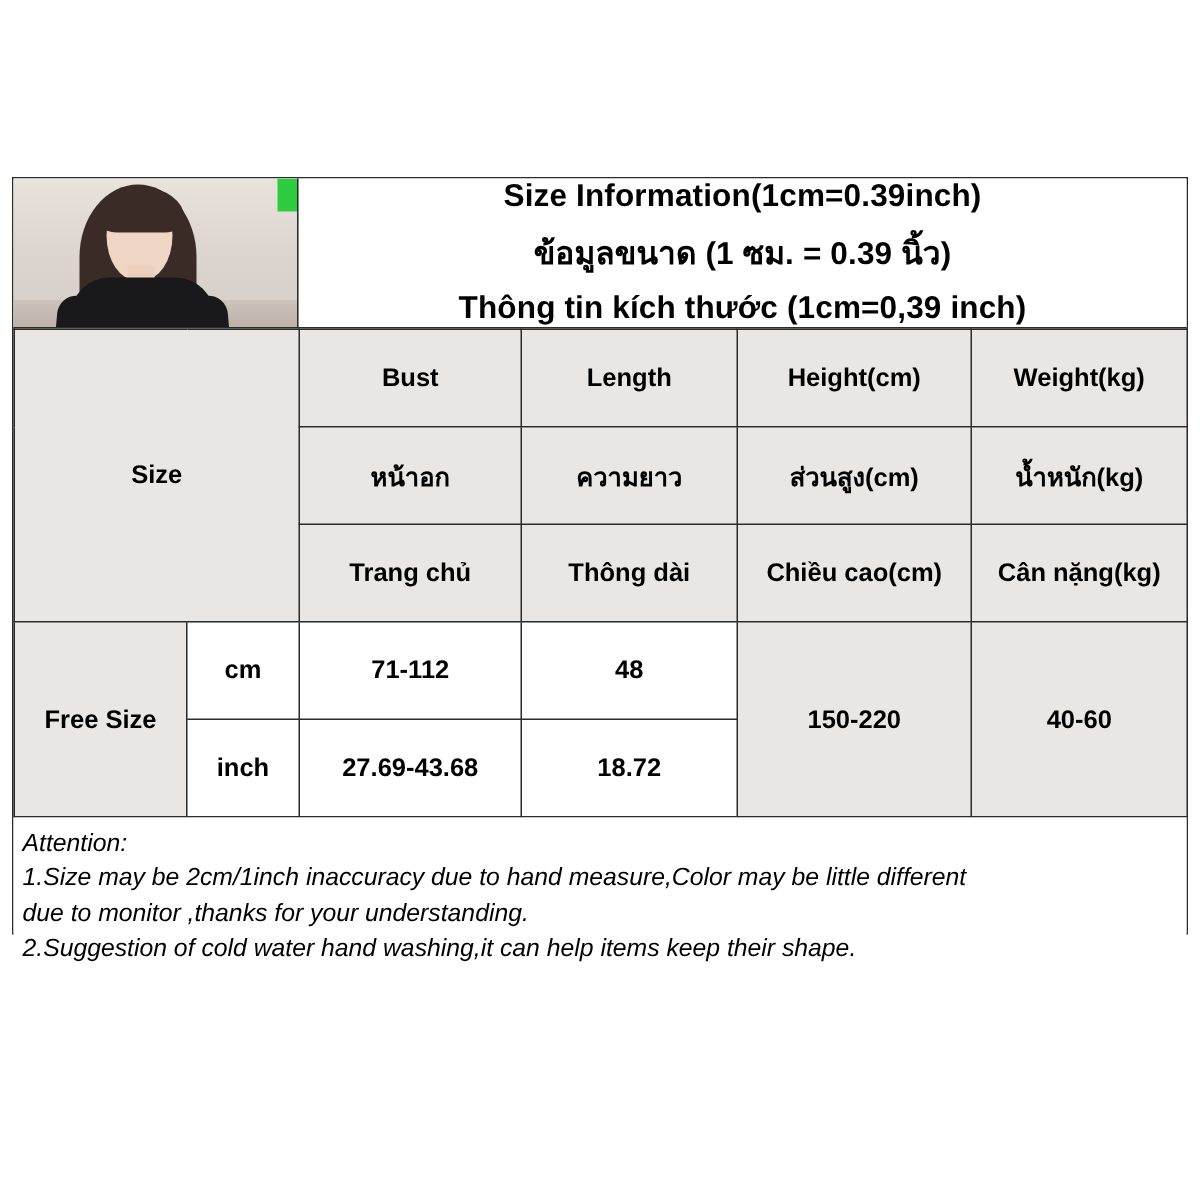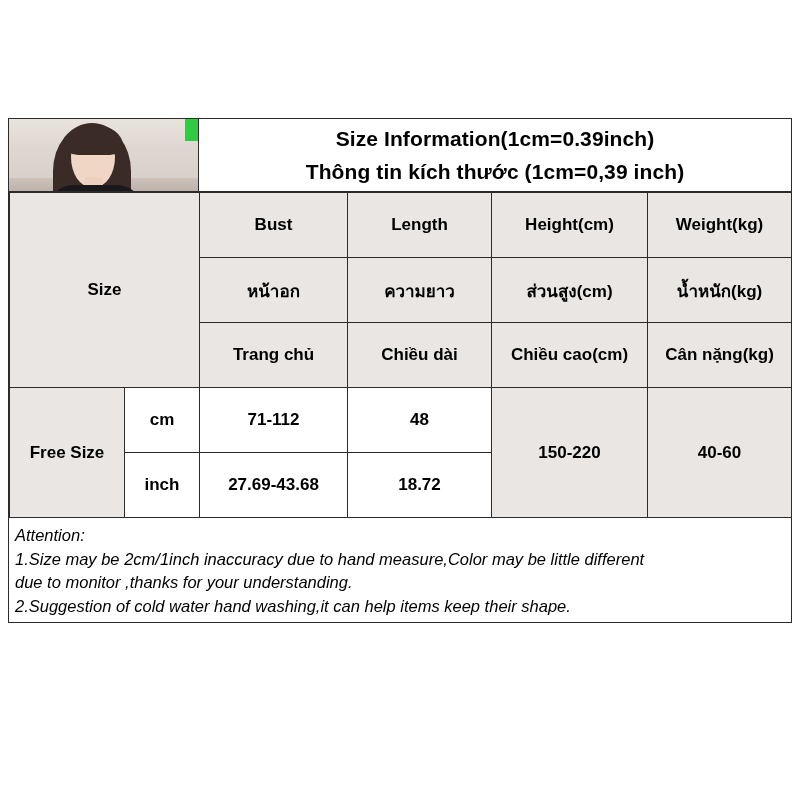--- a/index.html
+++ b/index.html
@@ -224,20 +224,21 @@
         <div class="ph-top"></div>
         <div class="ph-arm-l"></div>
         <div class="ph-arm-r"></div>
         <div class="ph-hand"></div>
 
         <div class="ph-bag"></div>
         <div class="ph-green"></div>
       </div>
       <div class="title-cell">
         <div class="title-line">Size Information(1cm=0.39inch)</div>
+        <div class="title-line">ข้อมูลขนาด (1 ซม. = 0.39 นิ้ว)</div>
         <div class="title-line">Thông tin kích thước (1cm=0,39 inch)</div>
       </div>
     </div>
 
     <table class="spec">
       <colgroup>
         <col style="width:115px">
         <col style="width:75px">
         <col style="width:148px">
         <col style="width:144px">
@@ -253,21 +254,21 @@
           <td class="shade">Weight(kg)</td>
         </tr>
         <tr>
           <td class="shade">หน้าอก</td>
           <td class="shade">ความยาว</td>
           <td class="shade">ส่วนสูง(cm)</td>
           <td class="shade">น้ำหนัก(kg)</td>
         </tr>
         <tr>
           <td class="shade">Trang chủ</td>
-          <td class="shade">Chiều dài</td>
+          <td class="shade">Thông dài</td>
           <td class="shade">Chiều cao(cm)</td>
           <td class="shade">Cân nặng(kg)</td>
         </tr>
         <tr>
           <td class="shade freesize-cell" rowspan="2">Free Size</td>
           <td class="unit-cell">cm</td>
           <td class="val">71-112</td>
           <td class="val">48</td>
           <td class="shade val" rowspan="2">150-220</td>
           <td class="shade val" rowspan="2">40-60</td>

